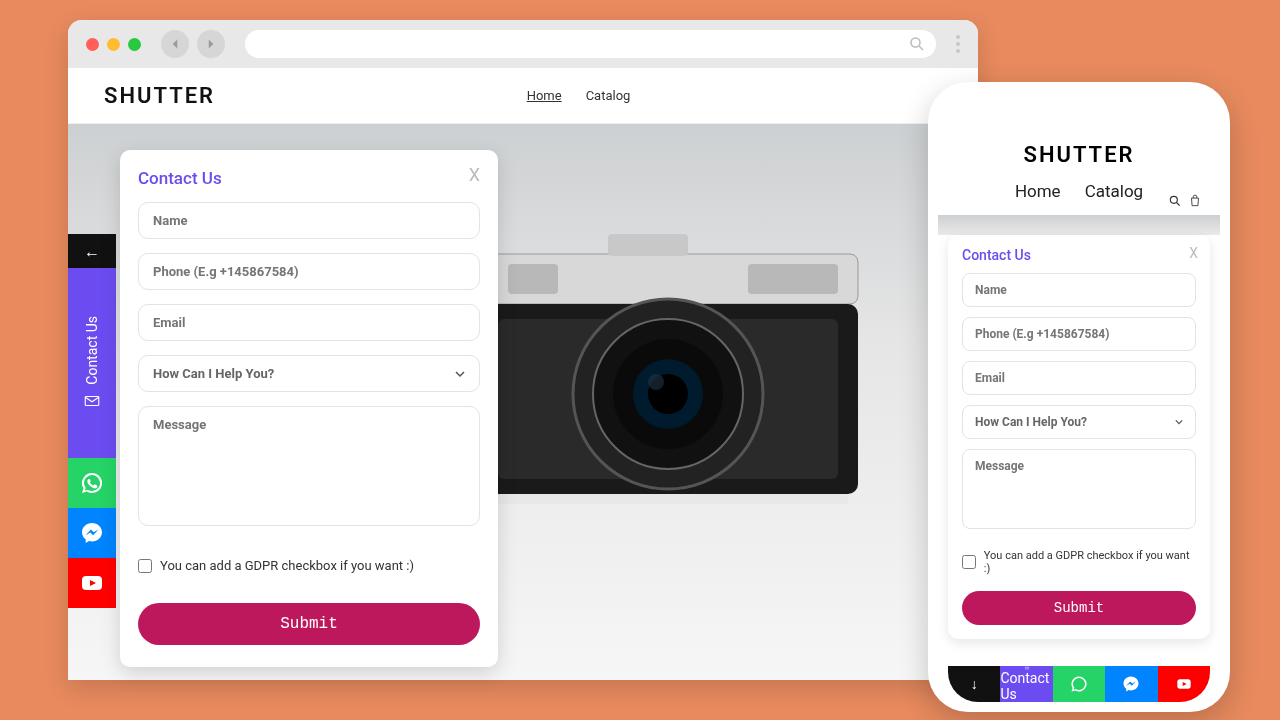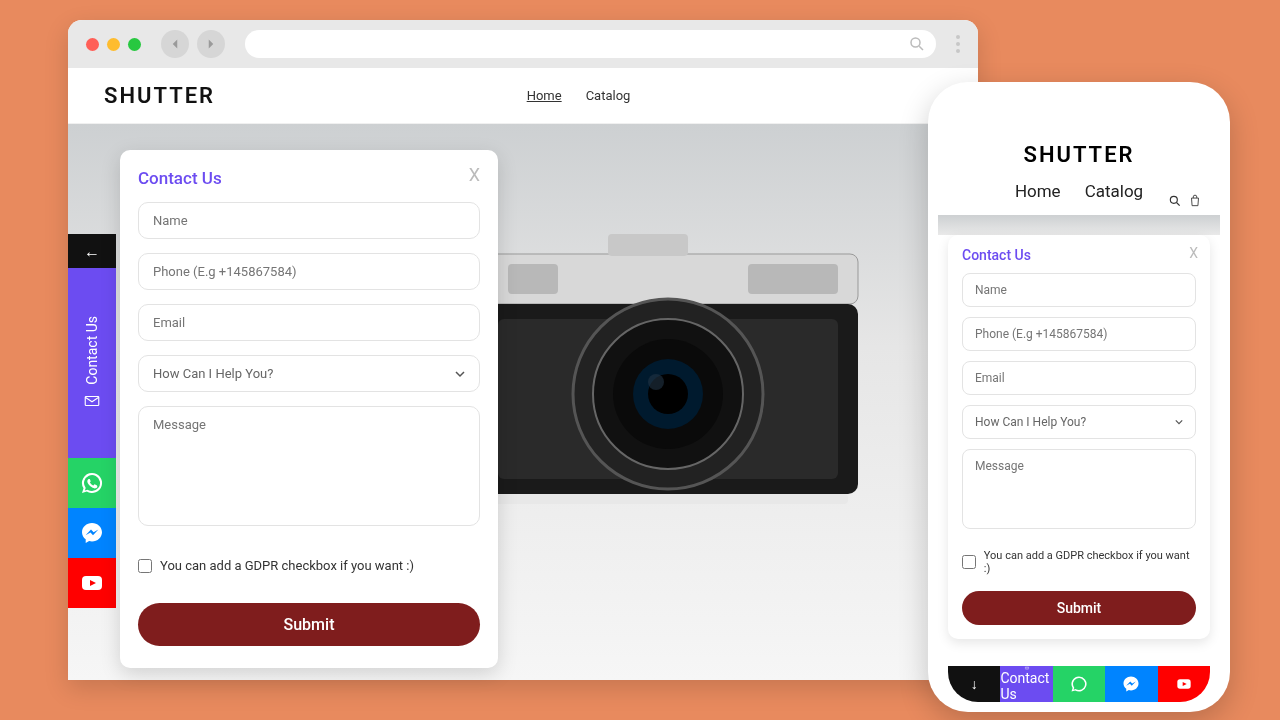--- a/index.html
+++ b/index.html
@@ -35,26 +35,26 @@
 .dock-contact { background: #6c4cf1; height: 190px; flex-direction: column; gap: 8px; }
 .dock-contact span { writing-mode: vertical-rl; transform: rotate(180deg); font-size: 14px; }
 .dock-whatsapp { background: #25d366; }
 .dock-messenger { background: #0084ff; }
 .dock-youtube { background: #ff0000; }
 
 
 .modal { position: absolute; left: 120px; top: 150px; width: 378px; background: #fff; border-radius: 10px; box-shadow: 0 6px 20px rgba(0,0,0,0.15); padding: 18px 18px 22px; }
 .modal-title { color: #6c4cf1; font-size: 17px; font-weight: 500; }
 .modal-close { position: absolute; right: 18px; top: 14px; color: #bbb; font-size: 18px; cursor: pointer; }
-.form-field { width: 100%; border: 1px solid #e3e3e3; border-radius: 10px; padding: 10px 14px; font-size: 13px; color: #666; margin-top: 14px; }
+.form-field { width: 100%; border: 1px solid #e3e3e3; border-radius: 10px; padding: 10px 14px; font-size: 13px; color: #666; margin-top: 14px; font-weight: bold; }
 .form-field.select { display:flex; justify-content:space-between; align-items:center;}
 textarea.form-field { height: 120px; resize: none; }
 .gdpr { display: flex; align-items: center; gap: 8px; margin-top: 28px; font-size: 13px; color: #333; }
 .gdpr input { width: 14px; height: 14px; }
-.submit-btn { width: 100%; background: #7f1d1d; color: #fff; border: none; border-radius: 22px; padding: 12px; font-size: 16px; font-weight: 500; margin-top: 30px; cursor: pointer; }
+.submit-btn { width: 100%; background: #be185d; color: #fff; border: none; border-radius: 22px; padding: 12px; font-size: 16px; font-weight: 500; margin-top: 30px; cursor: pointer; font-family: Liberation Mono, monospace; }
 
 
 .phone { position: absolute; right: 50px; top: 82px; width: 302px; height: 630px; background: #fff; border-radius: 40px; box-shadow: 0 10px 30px rgba(0,0,0,0.2); padding: 10px; overflow:hidden;}
 .phone-notch { position:absolute; left:50%; transform:translateX(-50%); top: 14px; display:flex; gap:8px; align-items:center;}
 .phone-speaker { width: 48px; height: 6px; background: #ddd; border-radius: 4px; }
 .phone-cam { width: 6px; height: 6px; border-radius: 50%; background: #ddd; }
 .phone-screen { width: 100%; height: 100%; border-radius: 30px; background: #fff; overflow: hidden; position: relative; padding-top: 40px; }
 .phone-screen .logo2 { text-align:center; font-size: 22px; font-weight:600; letter-spacing:2px; padding: 10px 0 14px;}
 .phone-nav { display:flex; justify-content:center; gap: 24px; font-size: 17px; color:#222; padding-bottom: 14px; }
 .phone-nav-icons { position:absolute; right: 18px; top: 102px; display:flex; gap:6px; font-size:14px; color:#333;}

